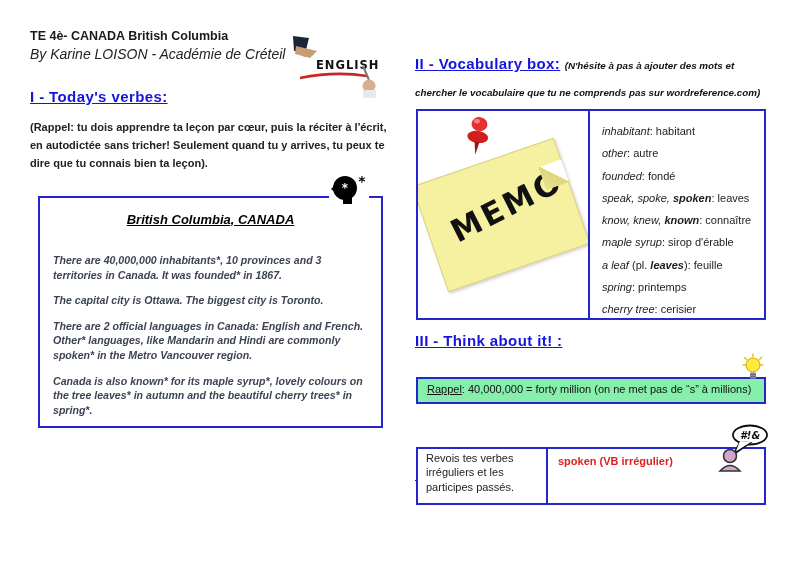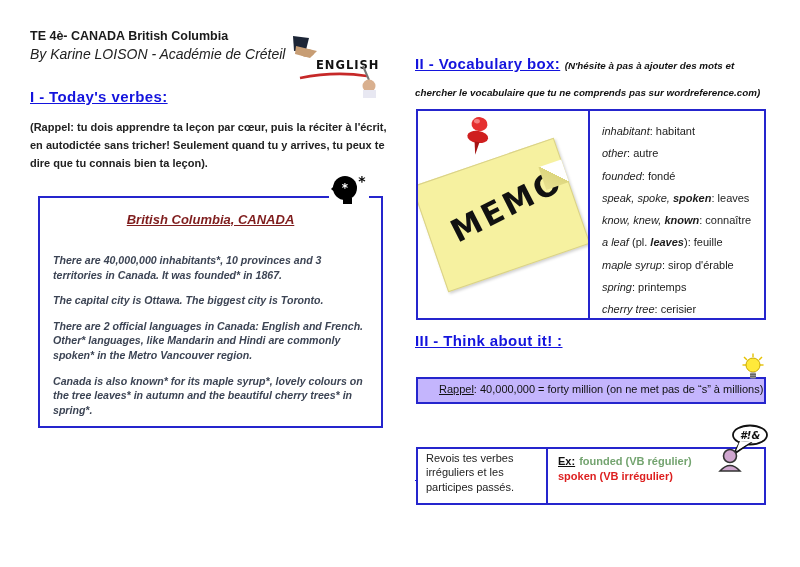--- a/index.html
+++ b/index.html
@@ -23,21 +23,21 @@
   .note1 {
     position:absolute; left:30px; top:118px; width:360px;
     font-size:11px; font-weight:bold; line-height:1.65; color:#222;
   }
   .lesson-box {
     position:absolute; left:38px; top:196px; width:345px; height:232px;
     border:2px solid #2525cd; background:#fff; padding:10px 13px 6px 13px; overflow:hidden;
   }
   .lesson-title {
     text-align:center; font-size:13px; font-weight:bold; font-style:italic;
-    text-decoration:underline; color:#7f1d1d; margin-top:4px; margin-bottom:26px;
+    text-decoration:underline; color:#000000; margin-top:4px; margin-bottom:26px;
   }
   .lesson-box p {
     font-size:10.6px; font-weight:bold; font-style:italic; color:#3c4454;
     line-height:1.38; margin-bottom:11px;
   }
   .head-icon { position:absolute; left:329px; top:173px; width:40px; height:32px; z-index:2; }
   
   .h2-wrap { position:absolute; left:415px; top:50px; width:354px; line-height:1.7; }
   .h2-note { font-size:9.8px; font-weight:bold; font-style:italic; color:#111; letter-spacing:0; }
   .vocab-table {
@@ -63,22 +63,22 @@
   .memo-fold {
     position:absolute; right:-1px; top:22px; width:24px; height:24px;
     background:linear-gradient(225deg, #ffffff 48%, #ddd67e 48%, #e9e292 100%);
   }
   .pushpin { position:absolute; left:42px; top:4px; width:36px; height:52px; z-index:3; }
   
   .h3 { position:absolute; left:415px; top:332px; }
   .bulb-icon { position:absolute; left:742px; top:353px; width:22px; height:30px; z-index:2; }
   .rappel-box {
     position:absolute; left:416px; top:377px; width:350px; height:27px;
-    border:2px solid #2525cd; background:#c4b5fd; font-size:11px; color:#111;
-    padding:4px 21px; white-space:nowrap;
+    border:2px solid #2525cd; background:#86efac; font-size:11px; color:#111;
+    padding:4px 9px; white-space:nowrap;
   }
   .rappel-label { text-decoration:underline; }
   
   .h4 { position:absolute; left:415px; top:429px;margin-top:36px; }
   .practice-table {
     position:absolute; left:416px; top:447px; width:350px; height:58px;
     border:2px solid #2525cd; display:flex; background:#fff;
   }
   .practice-left { width:130px; border-right:2px solid #2525cd; padding:2px 8px; font-size:11px; color:#222; line-height:1.3; }
   .practice-right { flex:1; padding:5px 10px; font-size:11px; font-weight:bold; line-height:1.32; }
@@ -146,22 +146,22 @@
           <polygon points="15.5,27 20.5,27 18,40" fill="#a51414"></polygon>
         </g>
       </svg>
     </div>
     <div class="vocab-right">
       <div class="vrow"><span class="it">inhabitant</span><span></span><span class="bi"></span><span></span><span>: habitant</span></div>
       <div class="vrow"><span class="it">other</span><span></span><span class="bi"></span><span></span><span>: autre</span></div>
       <div class="vrow"><span class="it">founded</span><span></span><span class="bi"></span><span></span><span>: fondé</span></div>
       <div class="vrow"><span class="it">speak, spoke,</span><span> </span><span class="bi">spoken</span><span></span><span>: leaves</span></div>
       <div class="vrow"><span class="it">know, knew,</span><span> </span><span class="bi">known</span><span></span><span>: connaître</span></div>
+      <div class="vrow"><span class="it">maple syrup</span><span></span><span class="bi"></span><span></span><span>: sirop d'érable</span></div>
       <div class="vrow"><span class="it">a leaf</span><span> (pl. </span><span class="bi">leaves</span><span>)</span><span>: feuille</span></div>
-      <div class="vrow"><span class="it">maple syrup</span><span></span><span class="bi"></span><span></span><span>: sirop d'érable</span></div>
       <div class="vrow"><span class="it">spring</span><span></span><span class="bi"></span><span></span><span>: printemps</span></div>
       <div class="vrow"><span class="it">cherry tree</span><span></span><span class="bi"></span><span></span><span>: cerisier</span></div>
     </div>
   </div>
 
   <div class="blue-h h3">III - Think about it! :</div>
 
   <svg class="bulb-icon" viewBox="0 0 22 30">
     <g stroke="#e6c200" stroke-width="1.4">
       <line x1="11" y1="0.5" x2="11" y2="4"></line>
@@ -176,21 +176,20 @@
     <line x1="8" y1="23.5" x2="14" y2="23.5" stroke="#666" stroke-width="1"></line>
   </svg>
 
   <div class="rappel-box"><span class="rappel-label">Rappel</span><span>: 40,000,000 = forty million (on ne met pas de “s” à millions)</span></div>
 
   <div class="blue-h h4">IV - Extra practice :</div>
 
   <div class="practice-table">
     <div class="practice-left">Revois tes verbes irréguliers et les participes passés.</div>
     <div class="practice-right">
-      <div><span class="ex-label">Ex:</span><span class="ex-green">founded (VB régulier)</span></div>
       <div class="ex-red">spoken (VB irrégulier)</div>
     </div>
   </div>
 
   <svg class="person-icon" viewBox="0 0 54 48">
     <ellipse cx="34" cy="11" rx="17" ry="9.5" fill="#ffffff" stroke="#111" stroke-width="1.8"></ellipse>
     <polygon points="24,18 34,19 18,30" fill="#ffffff" stroke="#111" stroke-width="1.8"></polygon>
     <polygon points="24,17 35,18 20,27" fill="#ffffff"></polygon>
     <text x="34" y="15" font-size="10" font-weight="bold" font-style="italic" text-anchor="middle" font-family="DejaVu Sans, sans-serif" fill="#111">#!&amp;</text>
     <circle cx="14" cy="32" r="6.5" fill="#cfa6cf" stroke="#333" stroke-width="1.6"></circle>

